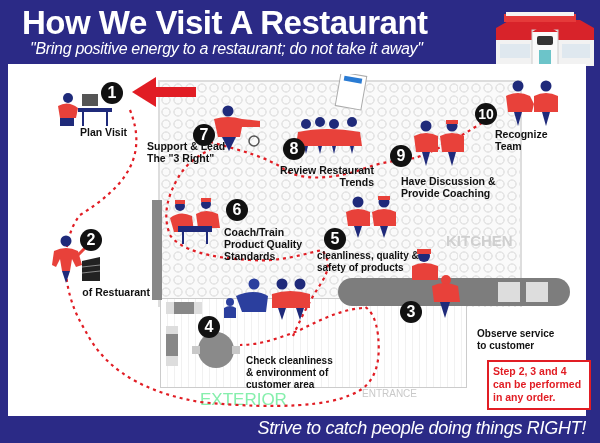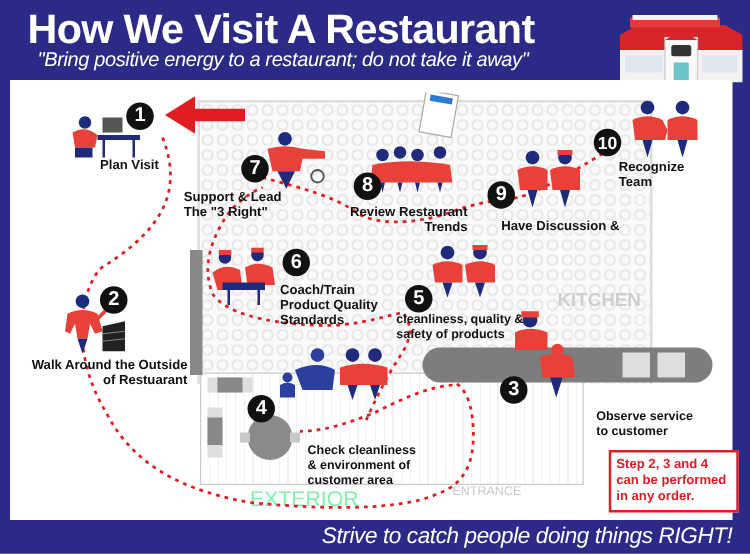--- a/index.html
+++ b/index.html
@@ -198,21 +198,20 @@
 <div class="badge" style="left:324px;top:228px;">5</div>
 <div class="badge" style="left:226px;top:199px;">6</div>
 <div class="badge" style="left:193px;top:124px;">7</div>
 <div class="badge" style="left:283px;top:138px;">8</div>
 <div class="badge" style="left:390px;top:145px;">9</div>
 <div class="badge" style="left:475px;top:103px;font-size:14px;">10</div>
 
 <div class="label" style="left:80px;top:126px;">Plan Visit</div>
 
 <div class="label c" style="left:14px;top:286px;width:136px;">
-  <div>Walk Around the Outside</div>
   <div>of Restuarant</div>
 </div>
 
 <div class="label" style="left:437px;top:328px;font-size:10px;margin-left:40px;">
   <div>Observe service</div>
   <div>to customer</div>
 </div>
 
 <div class="label" style="left:246px;top:355px;font-size:10px;">
   <div>Check cleanliness</div>
@@ -224,32 +223,33 @@
   <div>cleanliness, quality &amp;</div>
   <div>safety of products</div>
 </div>
 
 <div class="label" style="left:224px;top:226px;">
   <div>Coach/Train</div>
   <div>Product Quality</div>
   <div>Standards</div>
 </div>
 
-<div class="label" style="left:147px;top:152px;">
+<div class="label" style="left:147px;top:140px;">
   <div>Support &amp; Lead</div>
   <div>The "3 Right"</div>
 </div>
 
 <div class="label c" style="left:274px;top:164px;width:100px;">
   <div>Review Restaurant</div>
   <div>Trends</div>
 </div>
 
 <div class="label" style="left:401px;top:175px;">
   <div>Have Discussion &amp;</div>
+  <div>Provide Coaching</div>
 </div>
 
 <div class="label" style="left:495px;top:128px;">
   <div>Recognize</div>
   <div>Team</div>
 </div>
 
 <div class="note">
   <div>Step 2, 3 and 4</div>
   <div>can be performed</div>

